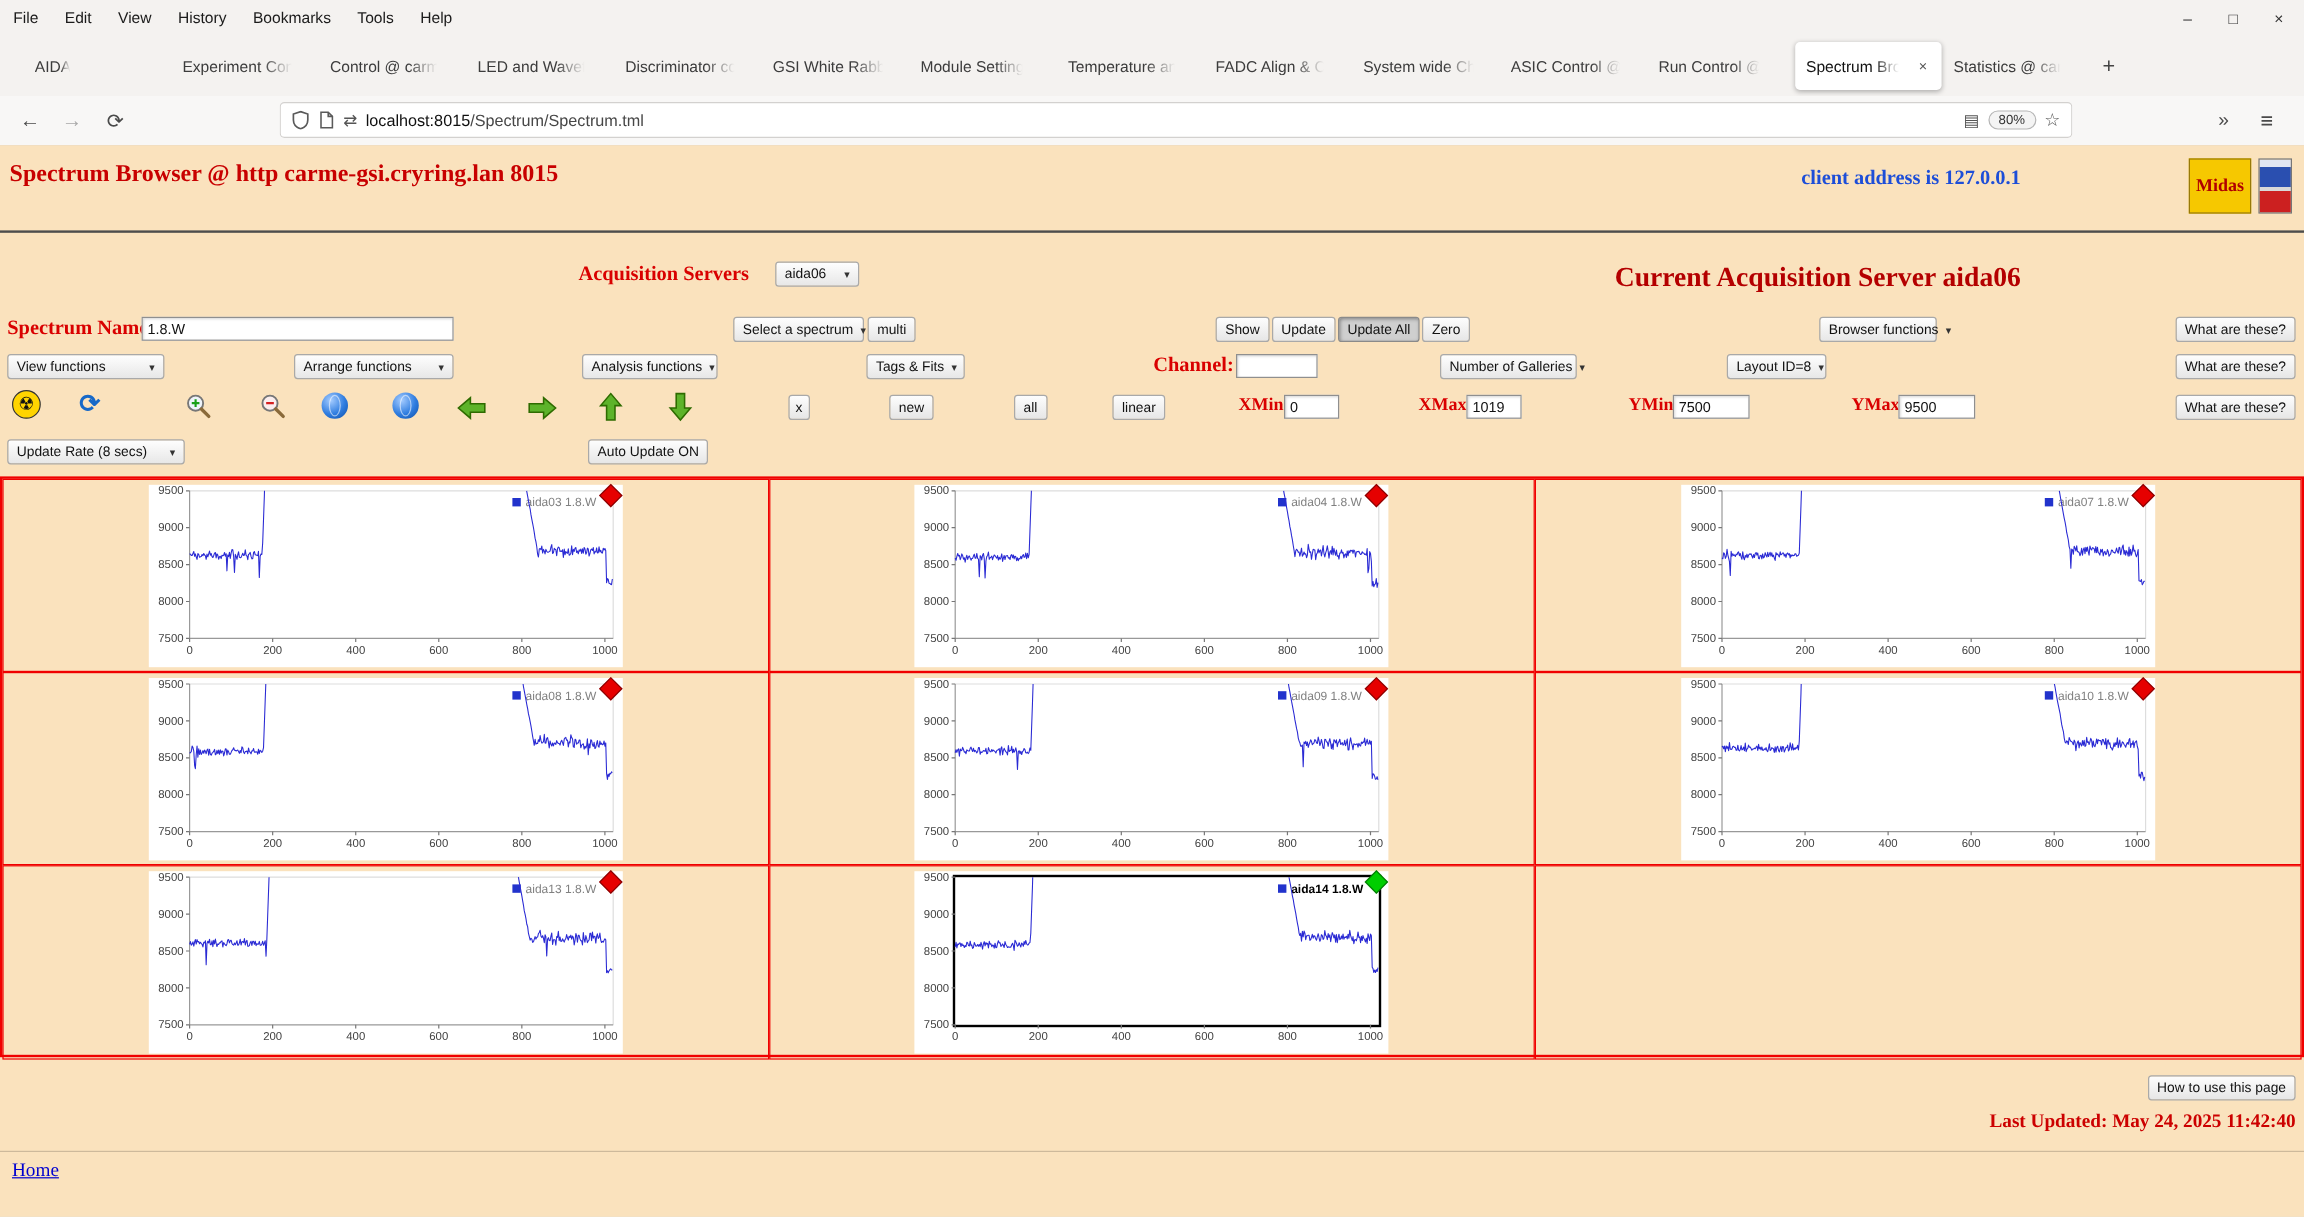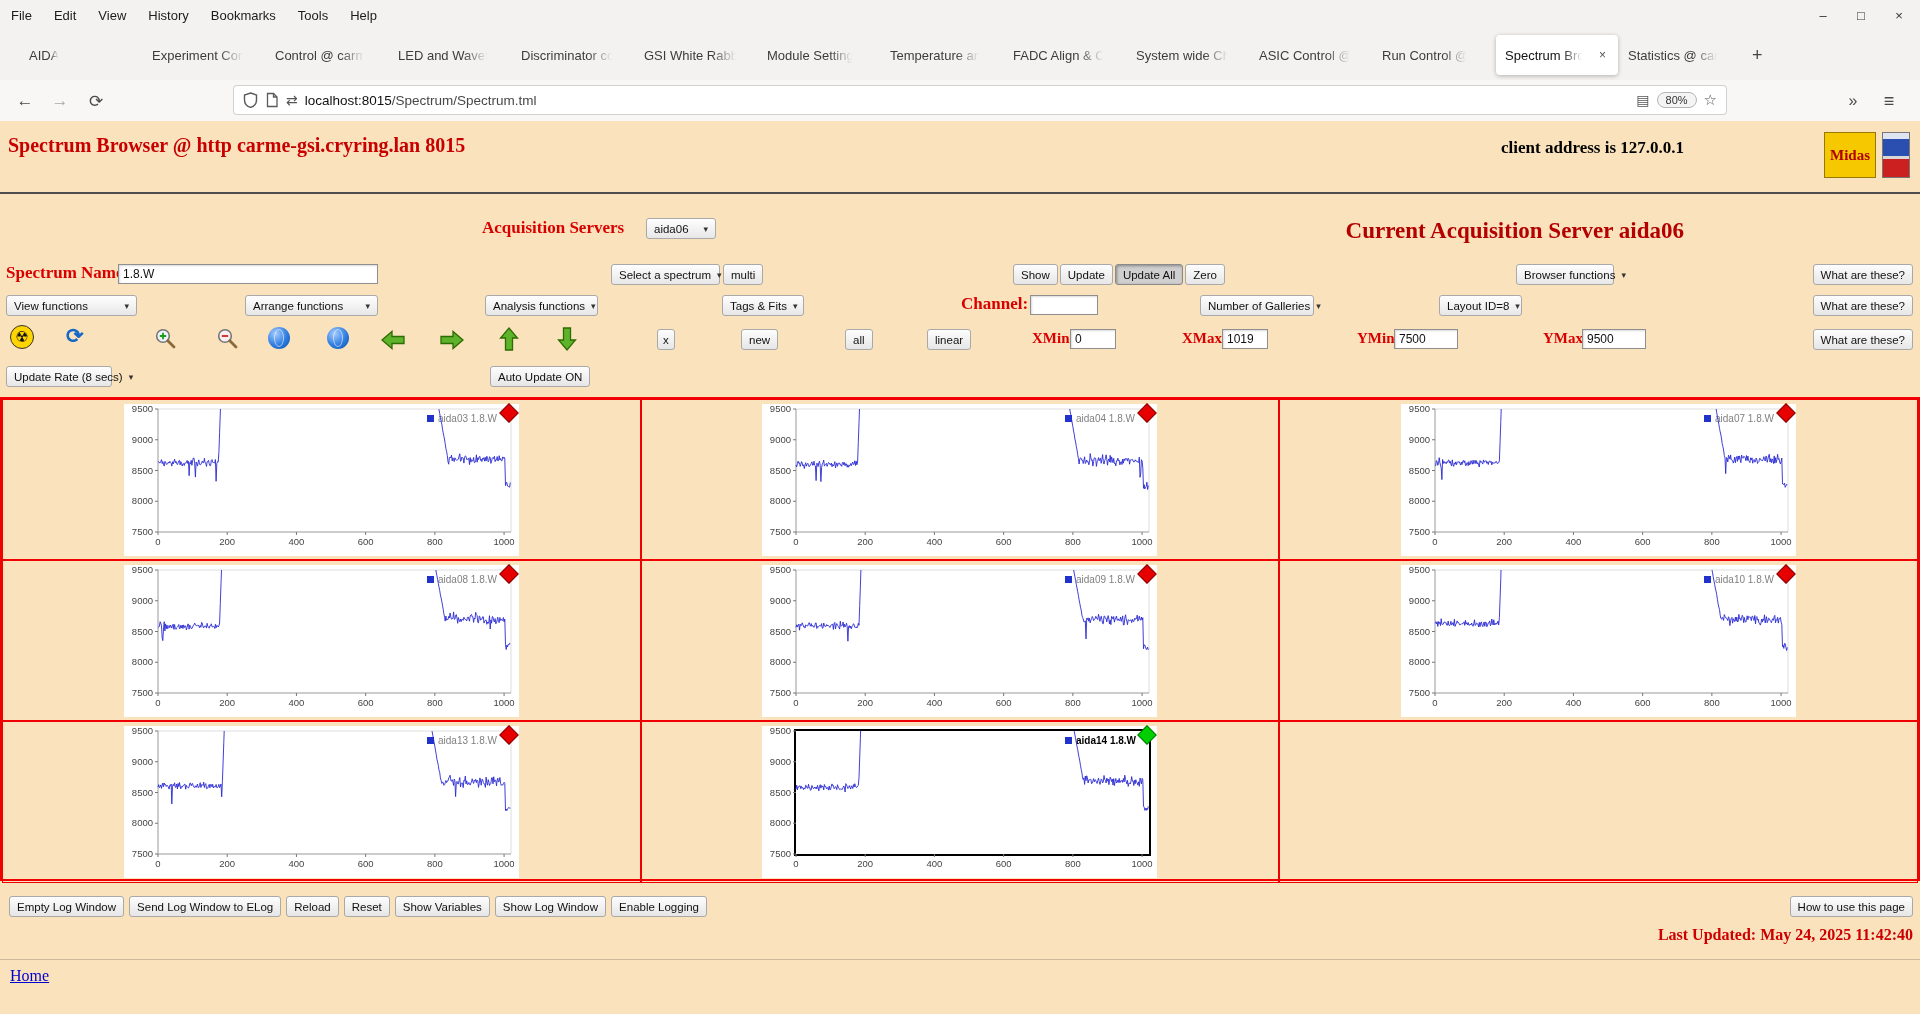--- a/index.html
+++ b/index.html
@@ -30,21 +30,21 @@
   #url-text{flex:1;font-size:13.5px;white-space:nowrap;overflow:hidden;}
   #url-text .host{color:#101010;}
   #url-text .path{color:#474747;}
   .urlicon{font-size:14px;color:#555;}
   #zoom-chip{font-size:11px;color:#333;border:1px solid #b5b5b5;background:#f4f4f4;border-radius:9px;padding:1px 8px;}
   #star-icon{font-size:15px;color:#555;}
 
   
   #page{position:absolute;left:0;top:121px;width:1920px;height:893px;background:#fae2bd;}
   #page-title{font-family:"Liberation Serif",serif;font-weight:bold;font-size:20px;color:#c80000;white-space:nowrap;}
-  #client-addr{font-family:"Liberation Serif",serif;font-weight:bold;font-size:17px;color:#000000;white-space:nowrap;}
+  #client-addr{font-family:"Liberation Serif",serif;font-weight:bold;font-size:17px;color:#1d4ed8;white-space:nowrap;}
   #hr1{left:0;top:71px;width:1920px;height:2px;background:#4d4d4d;}
   .rlabel{font-family:"Liberation Serif",serif;font-weight:bold;font-size:17px;color:#d90000;white-space:nowrap;}
   .rlabel.sm{font-size:15px;}
   #current-server{font-family:"Liberation Serif",serif;font-weight:bold;font-size:23px;color:#b40000;white-space:nowrap;}
 
   .btn{background:linear-gradient(#fdfdfd,#e6e6e6);border:1px solid #a9a9a9;border-radius:3px;font-family:"Liberation Sans",sans-serif;font-size:11.5px;color:#111;height:21px;padding:0 7px;box-sizing:border-box;white-space:nowrap;}
   .btn.pressed{background:#cfcfcf;box-shadow:inset 1px 1px 3px rgba(0,0,0,.35);border-color:#8a8a8a;}
   .sel{display:inline-flex;align-items:center;background:linear-gradient(#fefefe,#e7e7e7);border:1px solid #a9a9a9;border-radius:3px;height:21px;padding:0 7px;box-sizing:border-box;font-size:11.5px;color:#111;white-space:nowrap;}
   .sel::after{content:"▾";font-size:9px;color:#333;margin-left:auto;padding-left:6px;}
   .inp{border:1px solid #8f8f8f;background:#fff;box-shadow:inset 1px 1px 2px rgba(0,0,0,.15);height:20px;font-size:12px;font-family:"Liberation Sans",sans-serif;padding:0 4px;box-sizing:border-box;color:#111;}
@@ -246,21 +246,21 @@
     <span class="rlabel sm pos" style="left:1032px;top:209px">XMin</span>
     <input class="inp pos" style="left: 1070px; top: 208px; width: 46px;" value="0">
     <span class="rlabel sm pos" style="left:1182px;top:209px">XMax</span>
     <input class="inp pos" style="left: 1222px; top: 208px; width: 46px;" value="1019">
     <span class="rlabel sm pos" style="left:1357px;top:209px">YMin</span>
     <input class="inp pos" style="left: 1394px; top: 208px; width: 64px;" value="7500">
     <span class="rlabel sm pos" style="left:1543px;top:209px">YMax</span>
     <input class="inp pos" style="left: 1582px; top: 208px; width: 64px;" value="9500">
     <button class="btn pos" style="right:7px;top:208px">What are these?</button>
 
-    <div class="sel pos" style="left:6px;top:245px;width:106px">
+    <div class="sel pos" style="left:6px;top:245px;width:148px">
         <span>Update Rate (8 secs)</span>
       </div>
     <button class="btn pos" style="left:490px;top:245px">Auto Update ON</button>
 
     <div id="gallery">
         <div class="cell">
           <div class="chart"><svg width="395" height="152" viewBox="0 0 395 152">
               <path d="M34 5 H387 V128" fill="none" stroke="#ddd" stroke-width="1"></path>
               <path d="M34 5 V128 H387" fill="none" stroke="#999" stroke-width="1"></path>
               <line x1="31" y1="128" x2="34" y2="128" stroke="#777" stroke-width="1"></line>
@@ -510,28 +510,19 @@
               <text x="380.078431372549" y="141" text-anchor="middle" font-size="9.5" fill="#444" font-family="Liberation Sans, sans-serif">1000</text>
               <rect x="303" y="11" width="7" height="7" fill="#2233cc"></rect>
               <text x="314" y="18" font-size="10" fill="#000" font-family="Liberation Sans, sans-serif" font-weight="bold">aida14 1.8.W</text>
               <path d="M34.0 63.1L34.7 59.2L35.4 63.9L36.1 60.7L36.8 61.2L37.5 59.8L38.2 59.9L38.8 62.8L39.5 60.3L40.2 61.9L40.9 61.6L41.6 63.6L42.3 61.9L43.0 62.9L43.7 59.2L44.4 59.8L45.1 62.0L45.8 62.3L46.5 58.3L47.2 62.1L47.8 61.5L48.5 64.4L49.2 63.7L49.9 59.5L50.6 61.0L51.3 62.5L52.0 62.3L52.7 61.1L53.4 62.5L54.1 61.0L54.8 62.9L55.5 59.3L56.1 61.5L56.8 64.9L57.5 60.6L58.2 58.7L58.9 62.2L59.6 59.5L60.3 60.8L61.0 60.2L61.7 64.0L62.4 58.5L63.1 60.8L63.8 60.5L64.5 62.9L65.1 61.6L65.8 61.8L66.5 64.1L67.2 60.0L67.9 63.8L68.6 63.5L69.3 60.2L70.0 57.9L70.7 59.8L71.4 59.6L72.1 62.7L72.8 61.8L73.5 60.6L74.1 61.7L74.8 63.6L75.5 58.7L76.2 61.1L76.9 62.1L77.6 63.6L78.3 63.0L79.0 63.3L79.7 63.2L80.4 63.3L81.1 61.3L81.8 60.0L82.5 62.1L83.1 66.0L83.8 57.6L84.5 58.8L85.2 60.5L85.9 62.5L86.6 61.8L87.3 59.6L88.0 61.5L88.7 63.1L89.4 59.8L90.1 60.8L90.8 62.5L91.4 58.6L92.1 61.0L92.8 57.7L93.5 60.4L94.2 61.5L94.9 61.3L95.6 59.9L96.3 59.4L97.0 51.7L97.7 32.0L98.4 12.3L98.6 5.0" fill="none" stroke="#2a2ad4" stroke-width="0.9" stroke-linejoin="round"></path>
               <path d="M312.2 5.0L312.2 5.1L312.9 8.9L313.6 12.6L314.3 16.5L315.0 20.5L315.7 23.6L316.4 28.0L317.1 31.6L317.8 35.1L318.5 39.5L319.2 43.4L319.9 46.8L320.6 51.8L321.2 53.6L321.9 51.8L322.6 58.4L323.3 50.0L324.0 54.7L324.7 49.8L325.4 51.6L326.1 57.0L326.8 53.8L327.5 53.8L328.2 53.4L328.9 53.4L329.6 57.7L330.2 57.1L330.9 55.1L331.6 52.6L332.3 55.8L333.0 53.7L333.7 54.2L334.4 56.3L335.1 57.5L335.8 54.5L336.5 52.1L337.2 55.4L337.9 58.4L338.5 57.1L339.2 52.9L339.9 53.7L340.6 56.9L341.3 55.9L342.0 49.5L342.7 53.4L343.4 54.3L344.1 57.0L344.8 52.0L345.5 55.2L346.2 53.0L346.9 58.7L347.5 55.2L348.2 51.2L348.9 52.8L349.6 55.6L350.3 53.1L351.0 59.1L351.7 52.7L352.4 59.5L353.1 55.6L353.8 52.5L354.5 57.0L355.2 56.3L355.9 54.0L356.5 56.4L357.2 52.4L357.9 56.7L358.6 54.9L359.3 55.3L360.0 54.2L360.7 56.4L361.4 52.5L362.1 55.9L362.8 49.2L363.5 53.5L364.2 55.8L364.9 57.9L365.5 54.4L366.2 60.4L366.9 57.2L367.6 57.0L368.3 58.0L369.0 55.2L369.7 50.6L370.4 55.2L371.1 54.8L371.8 59.5L372.5 54.3L373.2 57.8L373.8 53.7L374.5 55.9L375.2 56.9L375.9 59.0L376.6 55.8L377.3 60.3L378.0 52.1L378.7 54.9L379.4 57.8L380.1 52.3L380.8 53.7L381.5 80.1L382.2 81.2L382.8 84.3L383.5 82.4L384.2 84.4L384.9 82.0L385.6 83.6L386.3 80.3" fill="none" stroke="#2a2ad4" stroke-width="0.9" stroke-linejoin="round"></path>
             </svg><span class="diamond" style="background: rgb(0, 206, 0);"></span></div>
         </div>
         <div class="cell"></div>
       </div>
 
-    <div id="foot-left">
-        <button class="btn">Empty Log Window</button>
-        <button class="btn">Send Log Window to ELog</button>
-        <button class="btn">Reload</button>
-        <button class="btn">Reset</button>
-        <button class="btn">Show Variables</button>
-        <button class="btn">Show Log Window</button>
-        <button class="btn">Enable Logging</button>
-      </div>
     <button class="btn pos" style="right:7px;top:775px">How to use this page</button>
     <span id="last-updated" class="pos" style="right:7px;top:805px">Last Updated: May 24, 2025 11:42:40</span>
     <div id="hr2" class="pos"></div>
     <a id="home-link" class="pos" style="left:10px;top:846px" href="#">Home</a>
 
   </div>
 </div>
 
 </body></html>

